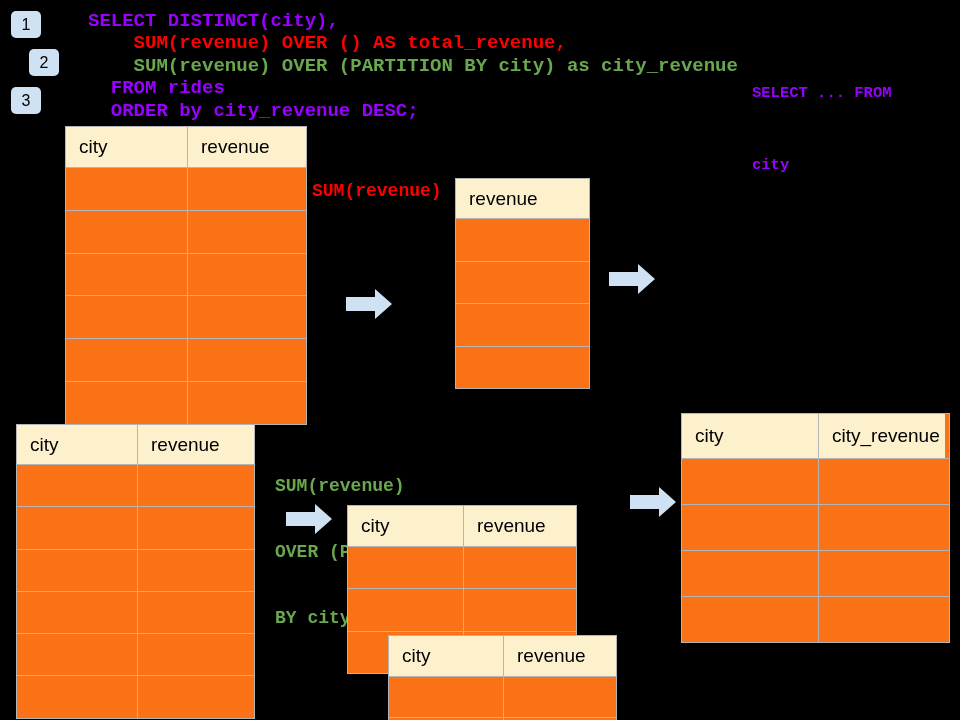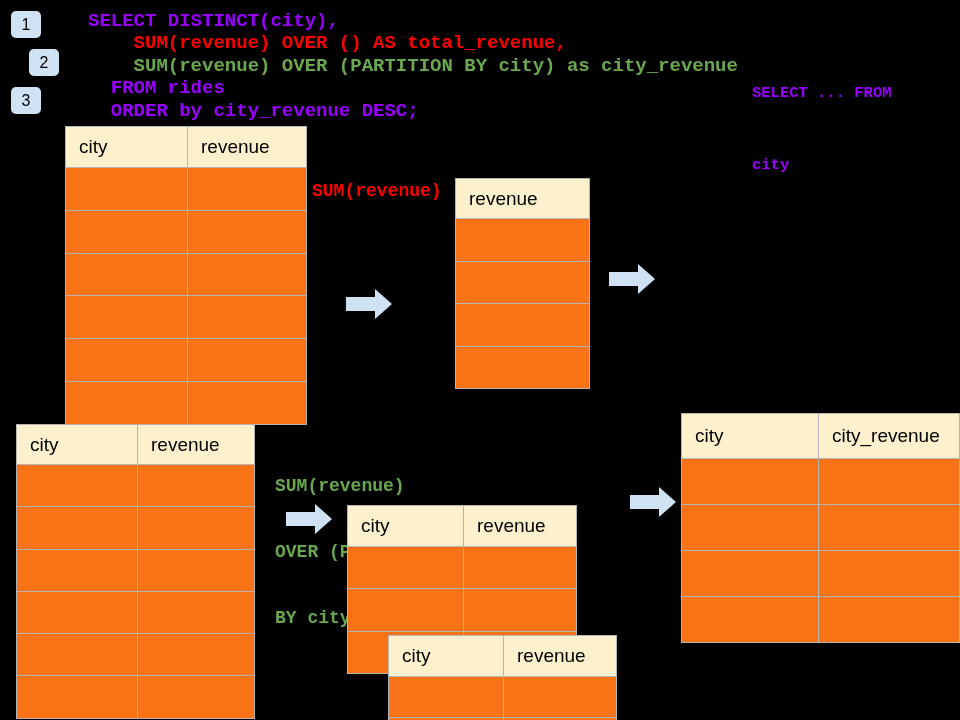--- a/index.html
+++ b/index.html
@@ -171,21 +171,21 @@
       </div>
       <div class="trow tbody" style="height: 40px;">
         <div class="tcell td" style="width: 114px;"></div>
         <div class="tcell td" style="width: 113px;"></div>
       </div>
     </div>
 
   <div class="dtable" style="left:681px;top:413px;">
       <div class="trow thead" style="height: 44px;">
         <div class="tcell th" style="width: 136px;">city</div>
-        <div class="tcell th" style="width: 141px;">city_revenue</div>
+        <div class="tcell th" style="width: 127px;">city_revenue</div>
       </div>
       <div class="trow tbody" style="height: 45px;">
         <div class="tcell td" style="width: 136px;"></div>
         <div class="tcell td" style="width: 131px;"></div>
       </div>
       <div class="trow tbody" style="height: 45px;">
         <div class="tcell td" style="width: 136px;"></div>
         <div class="tcell td" style="width: 131px;"></div>
       </div>
       <div class="trow tbody" style="height: 45px;">

